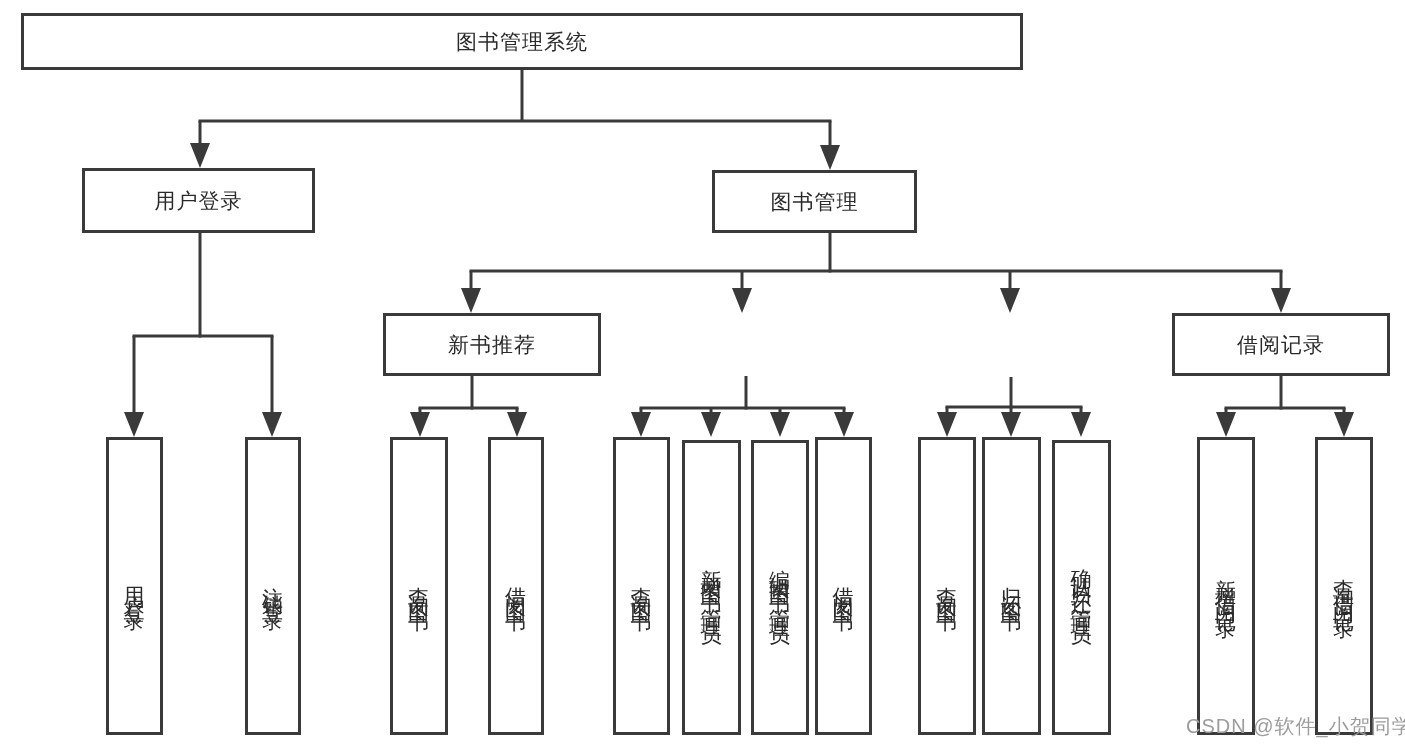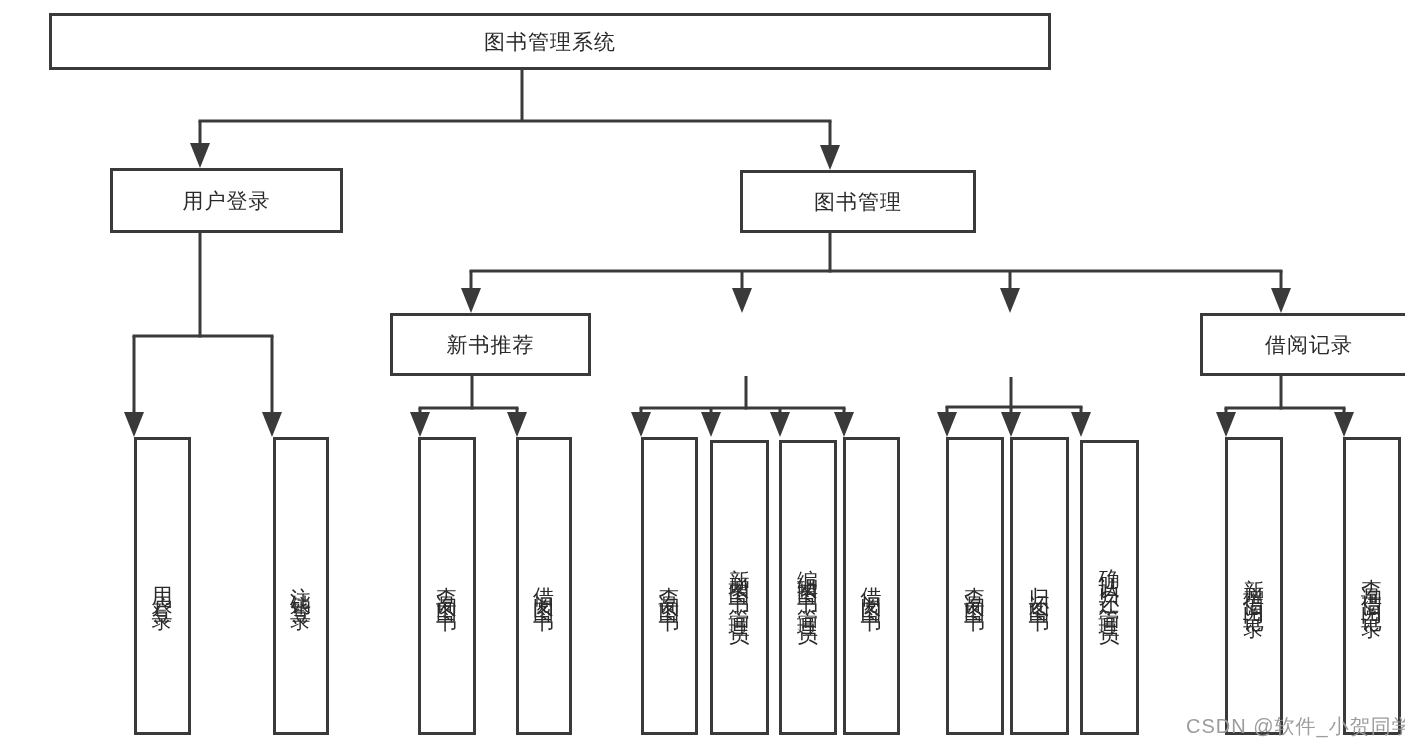--- a/index.html
+++ b/index.html
@@ -22,21 +22,20 @@
   .box{
     position:absolute;
     box-sizing:border-box;
     border:3px solid var(--line);
     background:var(--background);
     display:flex;align-items:center;justify-content:center;
     color:var(--text);
     font-size:21px;
     letter-spacing:1px;
     z-index:2;
-    margin-left:28px;
   }
   .vtext{
     writing-mode:vertical-rl;
     text-orientation:mixed;
     letter-spacing:8px;
     line-height:1.1;
     white-space:nowrap;
   }
   #watermark{
     position:absolute;
@@ -129,25 +128,25 @@
     </g>
   </svg>
 
   <div class="box" style="left:21px;top:13px;width:1002px;height:57px">
     <span>图书管理系统</span>
   </div>
 
   <div class="box" style="left:82px;top:168px;width:233px;height:65px">
     <span>用户登录</span>
   </div>
-  <div class="box" style="left:712px;top:170px;width:236px;height:63px">
+  <div class="box" style="left:712px;top:170px;width:205px;height:63px">
     <span>图书管理</span>
   </div>
 
-  <div class="box" style="left:362px;top:313px;width:201px;height:63px">
+  <div class="box" style="left:383px;top:313px;width:218px;height:63px">
     <span>新书推荐</span>
   </div>
   <div class="box" style="left:1172px;top:313px;width:218px;height:63px">
     <span>借阅记录</span>
   </div>
 
   <div class="box" style="left:106px;top:437px;width:57px;height:298px">
     <span class="vtext">用户登录</span>
   </div>
   <div class="box" style="left:245px;top:437px;width:56px;height:298px">

